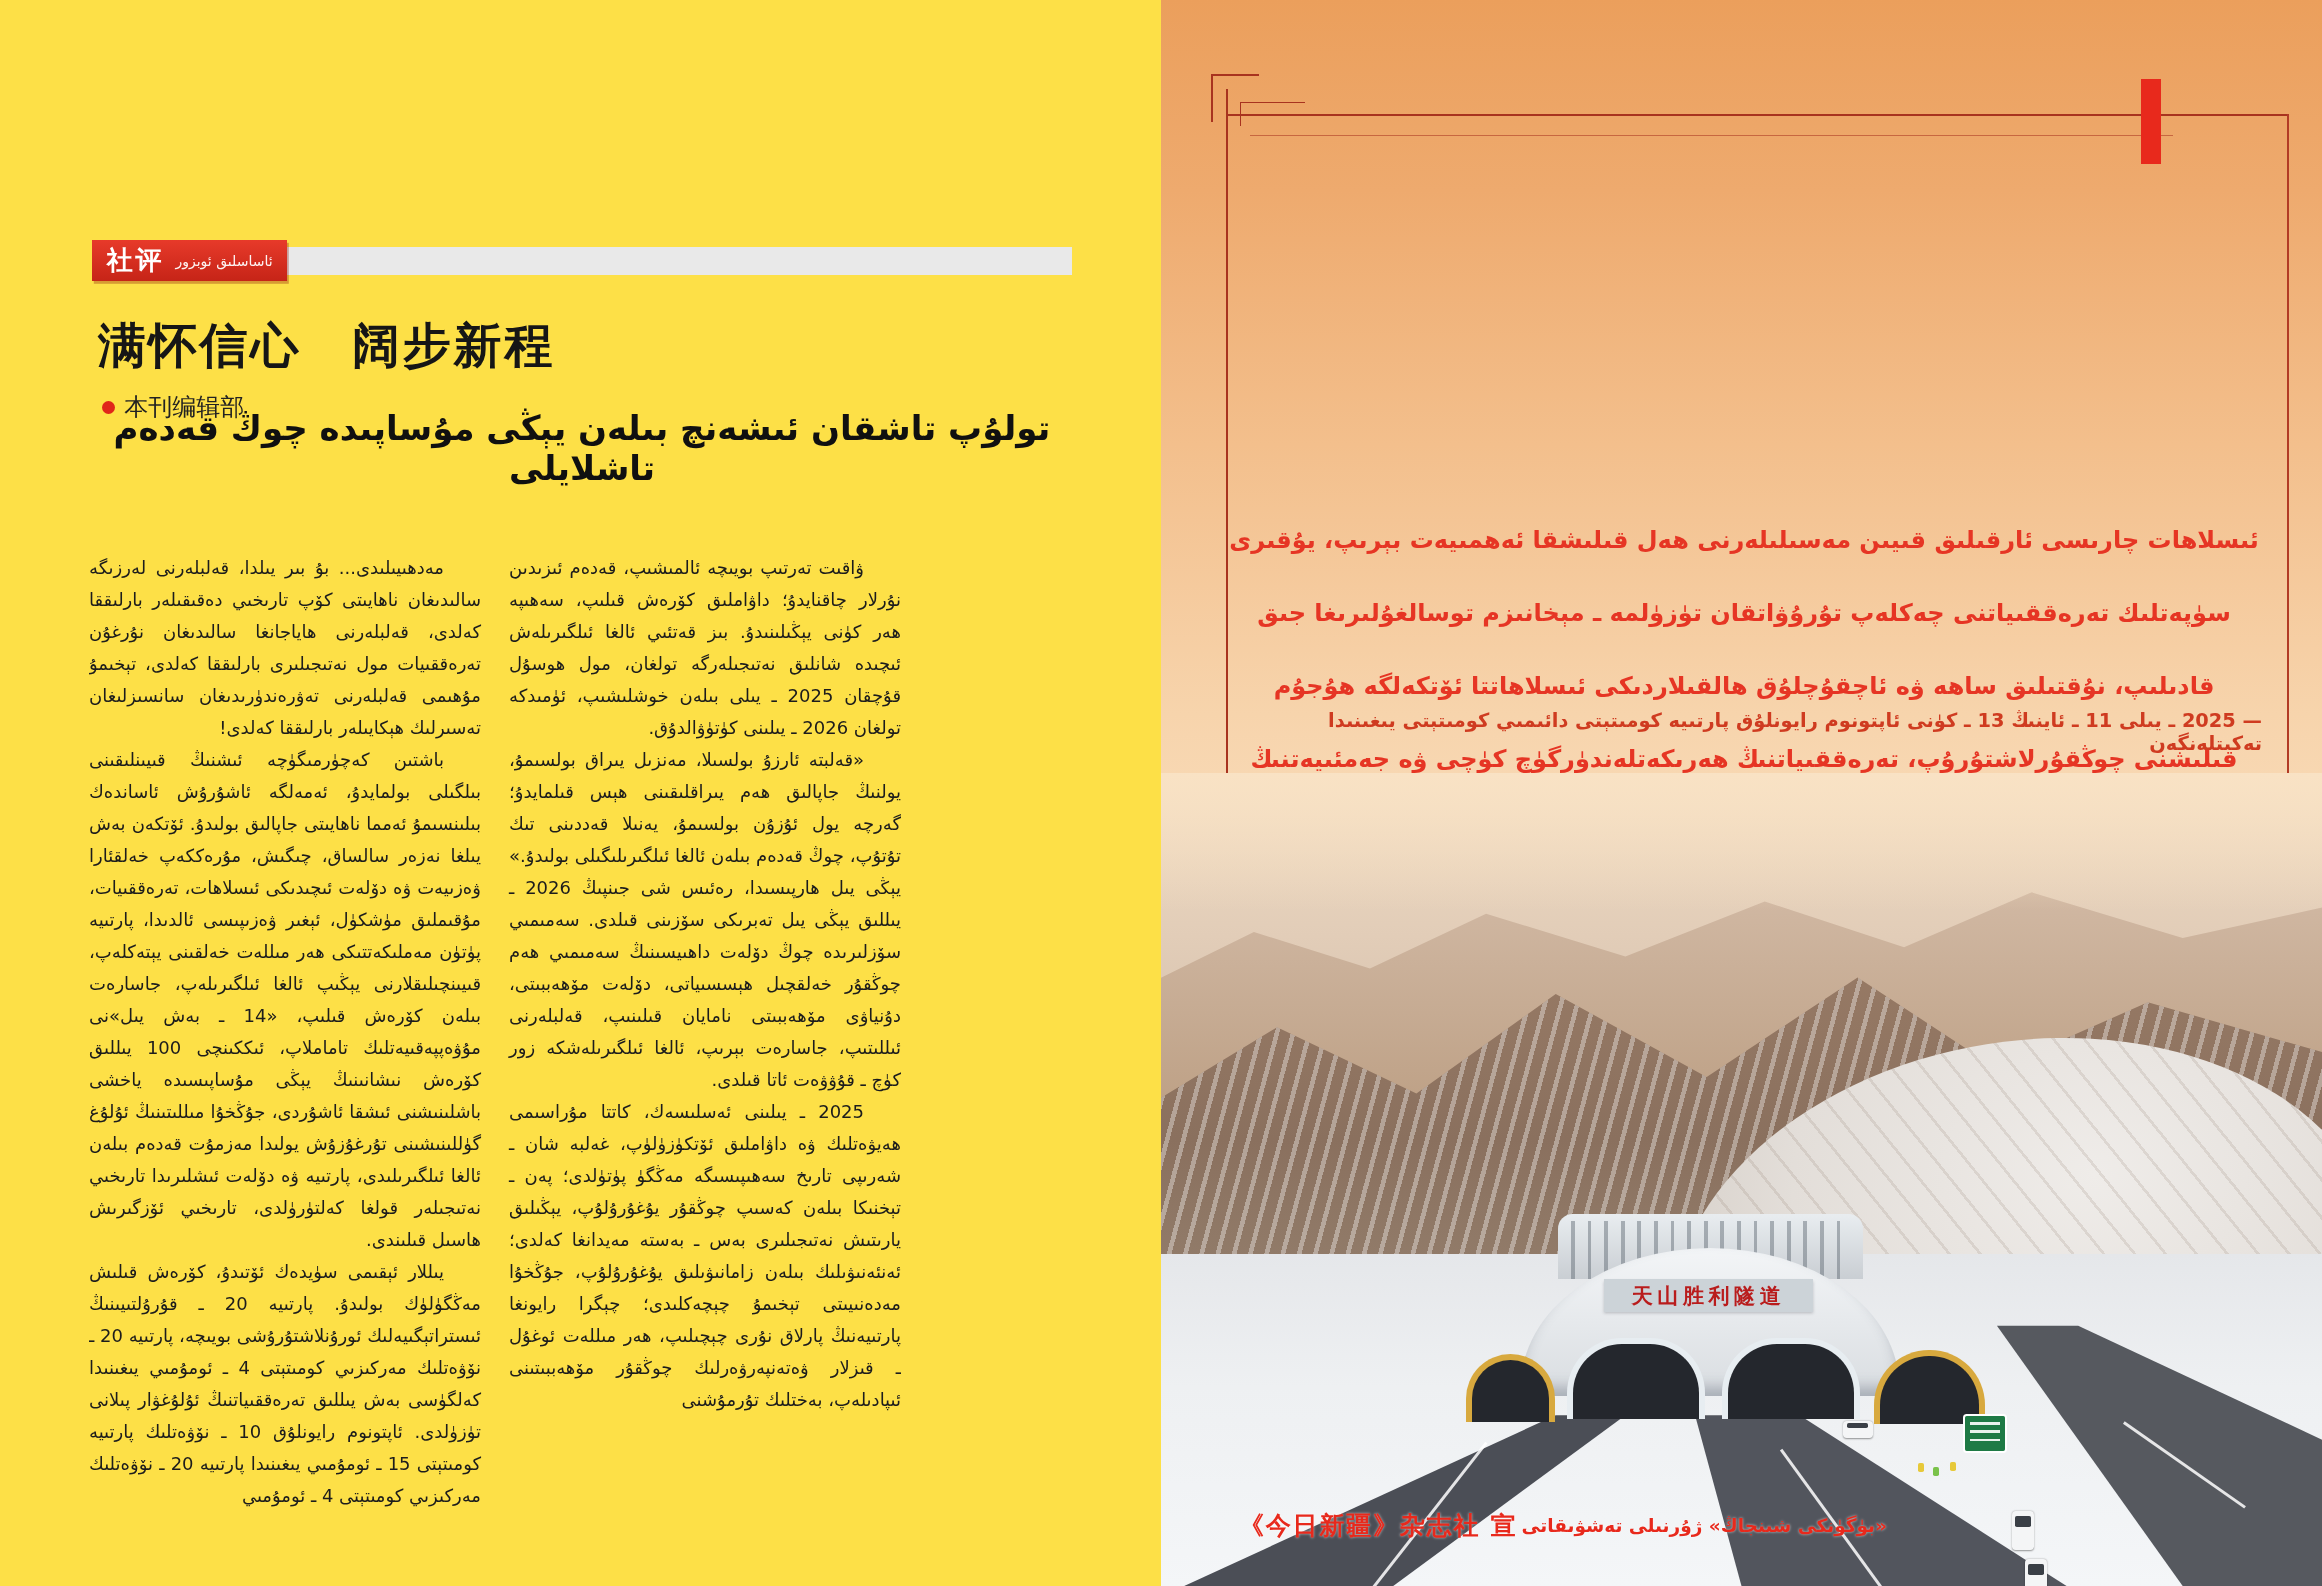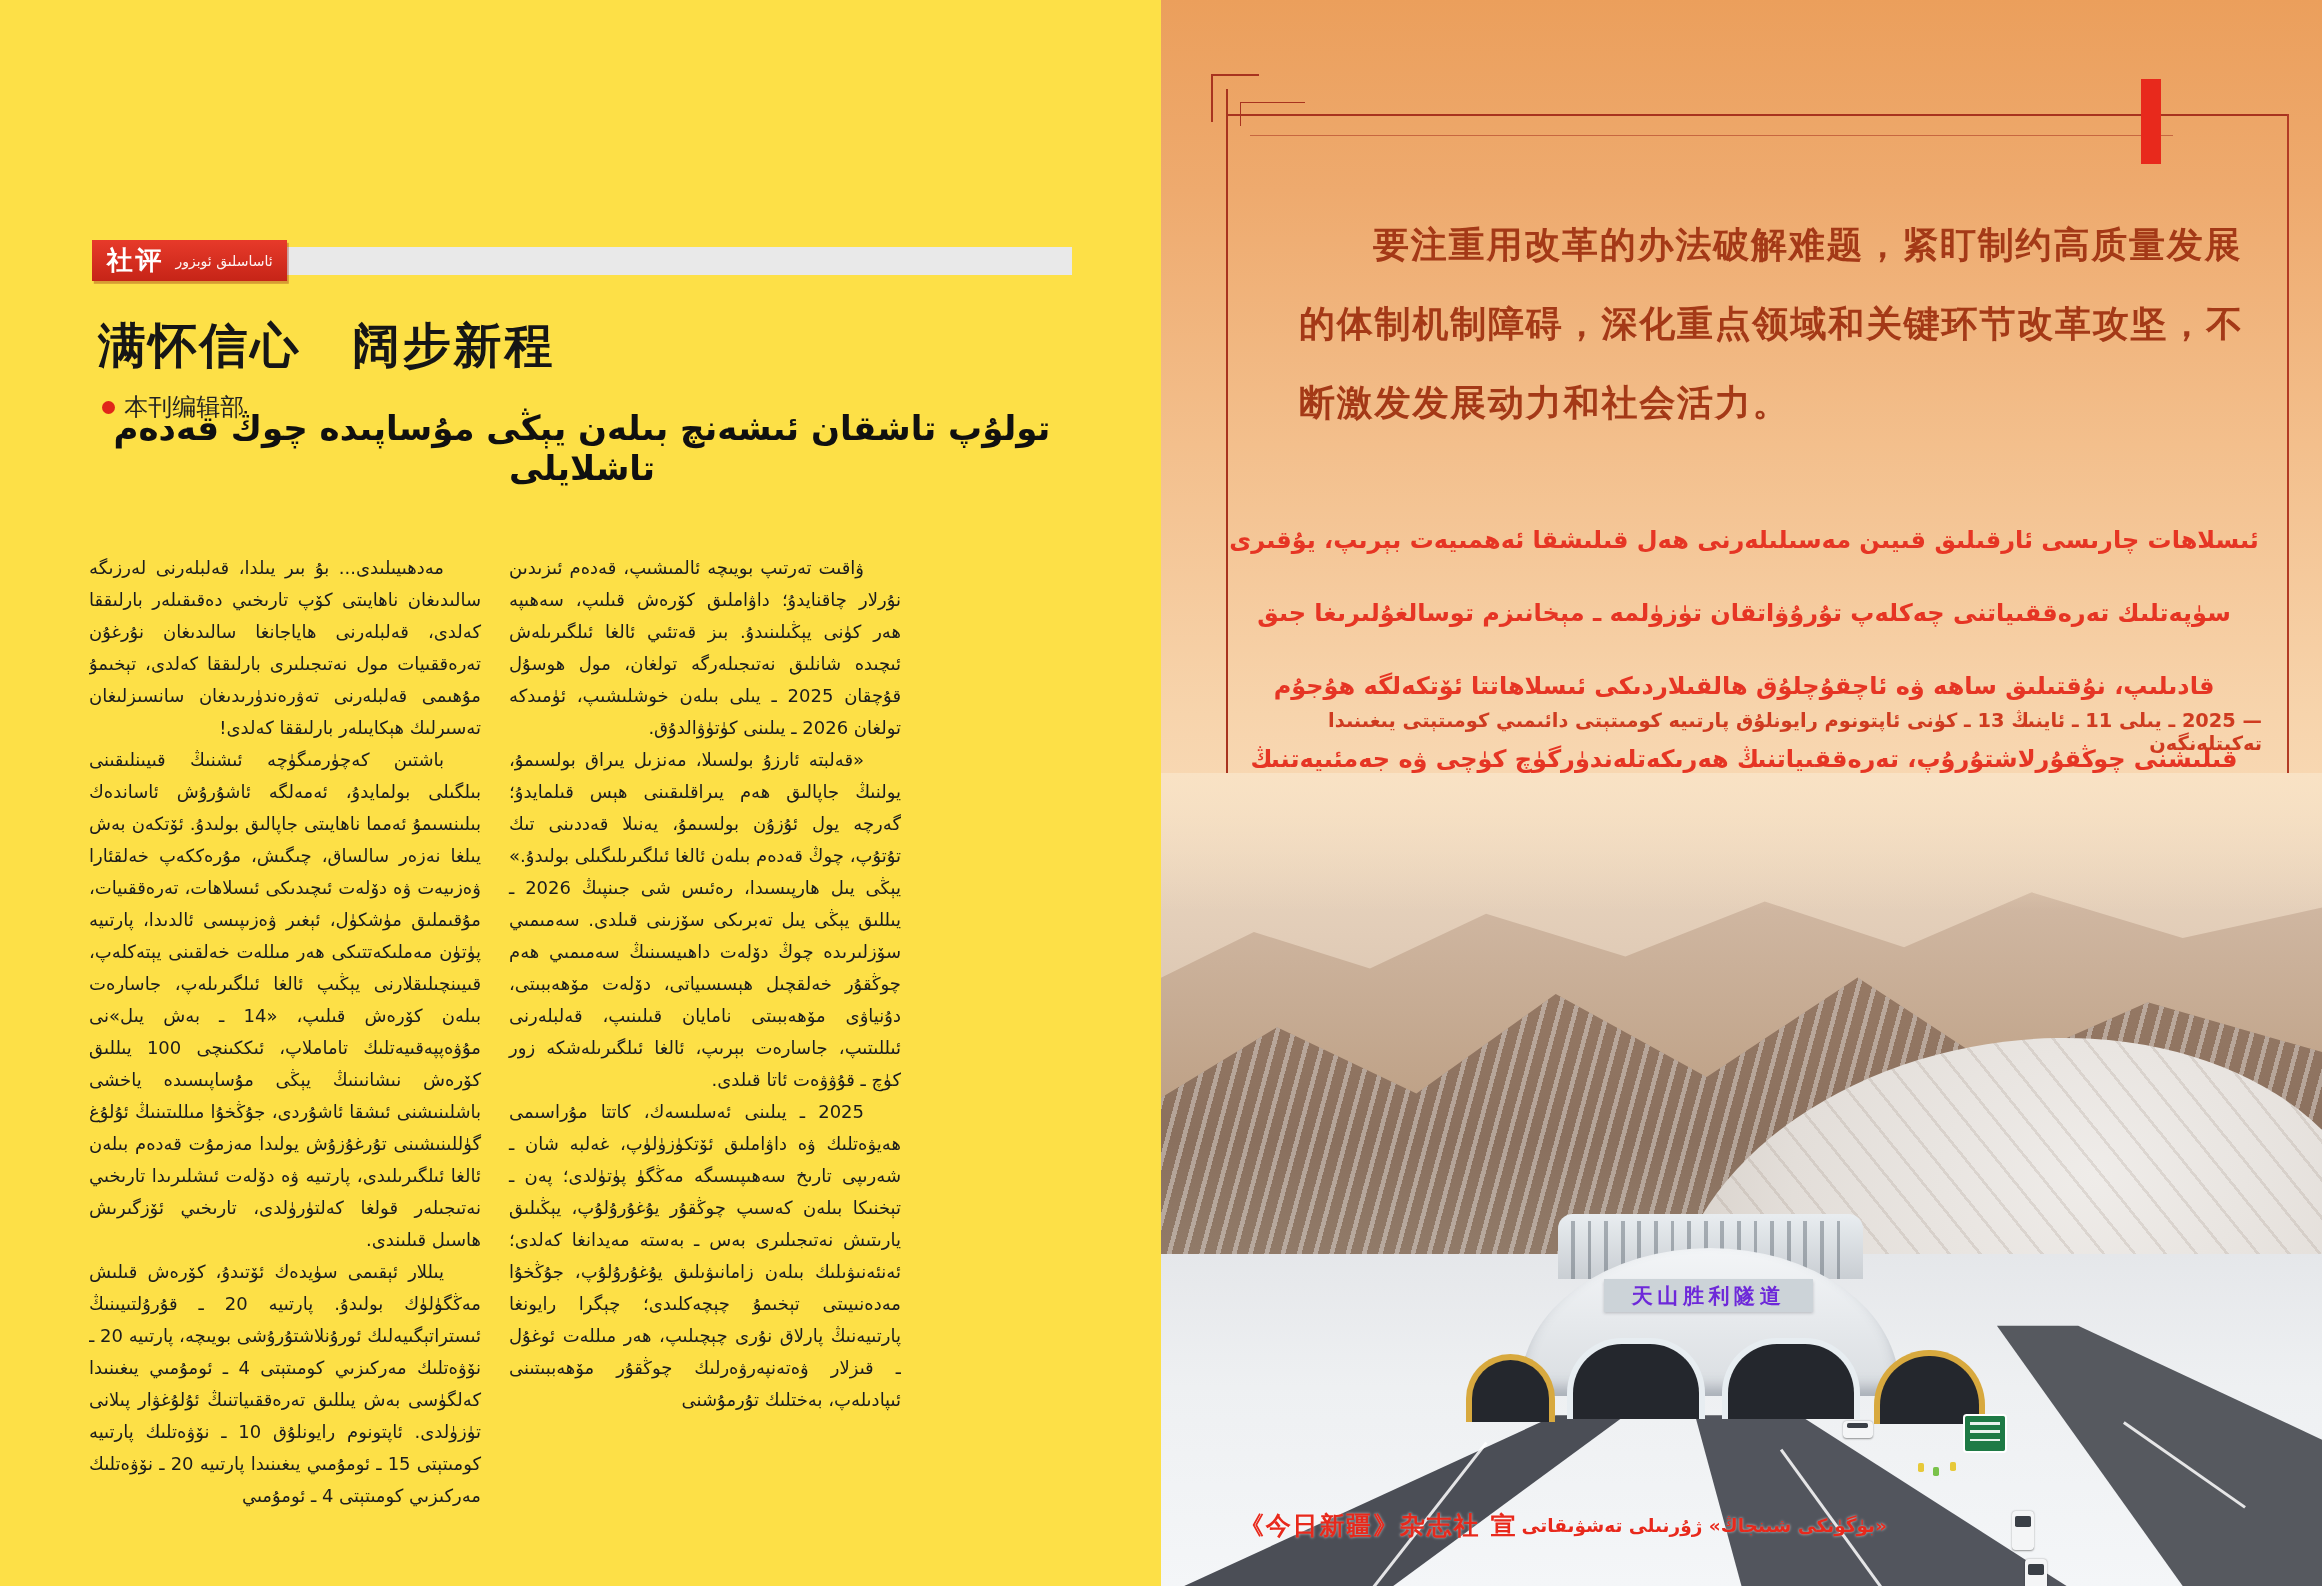--- a/index.html
+++ b/index.html
@@ -94,21 +94,21 @@
     background:linear-gradient(180deg,#e9edf0,#c9ced3);
     -webkit-mask:none; }
   .ph-shed::after { content:""; position:absolute; inset:7.4px 13px 0 13px;
     background:repeating-linear-gradient(90deg,rgba(90,100,110,.45) 0 3.7px,transparent 3.7px 16.6px); }
   .ph-canopy { left:360px; top:475px; width:378px; height:148px;
     background:linear-gradient(180deg,#f3f5f7,#d9dde1);
     border-radius:189px 189px 0 0 / 138px 138px 0 0;
     box-shadow:inset 0 -9.2px 13px rgba(110,120,132,.45); }
   .ph-sign-strip { left:443px; top:506px; width:209px; height:33px; background:#ccd3d8;
     display:flex; align-items:center; justify-content:center; box-shadow:0 1.8px 2.8px rgba(80,80,90,.3); }
-  .ph-sign-strip span { font-size:21px; font-weight:bold; letter-spacing:4.6px; color:#6d28d9; }
+  .ph-sign-strip span { font-size:21px; font-weight:bold; letter-spacing:4.6px; color:#b91c1c; }
   .arch { bottom:167px; background:#24272d; border:6.5px solid #e7edf1; border-bottom:none;
           border-radius:55px 55px 0 0; position:absolute; }
   .arch.a1 { left:406px; width:138px; height:81px; }
   .arch.a2 { left:561px; width:138px; height:81px; }
   .arch.gold { border-color:#d8a93e; }
   .arch.a0 { left:305px; width:89px; height:68px; bottom:164px; }
   .arch.a3 { left:713px; width:111px; height:74px; bottom:162px; }
   .ph-car { background:#f4f5f6; border-radius:3.7px; box-shadow:0 0.9px 1.8px rgba(0,0,0,.4); }
   .ph-car::after { content:""; position:absolute; left:15%; width:70%; height:26%; background:#3a3f46; border-radius:1.8px; top:14%; }
   .car1 { left:682px; top:648px; width:29.5px; height:16.6px; }
@@ -174,21 +174,20 @@
       <div class="f-right"></div>
       <div class="f-tl-a"></div>
       <div class="f-tl-b"></div>
       <div class="f-tr-bar"></div>
       <div class="f-bl-a"></div>
       <div class="f-bl-b"></div>
       <div class="f-br-v"></div>
       <div class="f-br-h"></div>
     </div>
 
-    <div class="quote-cn">要注重用改革的办法破解难题，紧盯制约高质量发展的体制机制障碍，深化重点领域和关键环节改革攻坚，不断激发发展动力和社会活力。</div>
 
     <div class="quote-uy">ئىسلاھات چارىسى ئارقىلىق قىيىن مەسىلىلەرنى ھەل قىلىشقا ئەھمىيەت بېرىپ، يۇقىرى سۈپەتلىك تەرەققىياتنى چەكلەپ تۇرۇۋاتقان تۈزۈلمە ـ مېخانىزم توسالغۇلىرىغا جىق قادىلىپ، نۇقتىلىق ساھە ۋە ئاچقۇچلۇق ھالقىلاردىكى ئىسلاھاتتا ئۆتكەلگە ھۇجۇم قىلىشنى چوڭقۇرلاشتۇرۇپ، تەرەققىياتنىڭ ھەرىكەتلەندۈرگۈچ كۈچى ۋە جەمئىيەتنىڭ ھاياتىي كۈچىنى ئۈزلۈكسىز ئۇرغۇتۇش كېرەك.</div>
     <div class="quote-attr-uy">— 2025 ـ يىلى 11 ـ ئاينىڭ 13 ـ كۈنى ئاپتونوم رايونلۇق پارتىيە كومىتېتى دائىمىي كومىتېتى يىغىنىدا تەكىتلەنگەن</div>
 
     <div class="photo">
       <div class="ph-sky"></div>
       <div class="ph-ridge-far"></div>
       <div class="ph-ridge-main"></div>
       <div class="ph-slope-right"></div>
       <div class="ph-snow-fg"></div>

